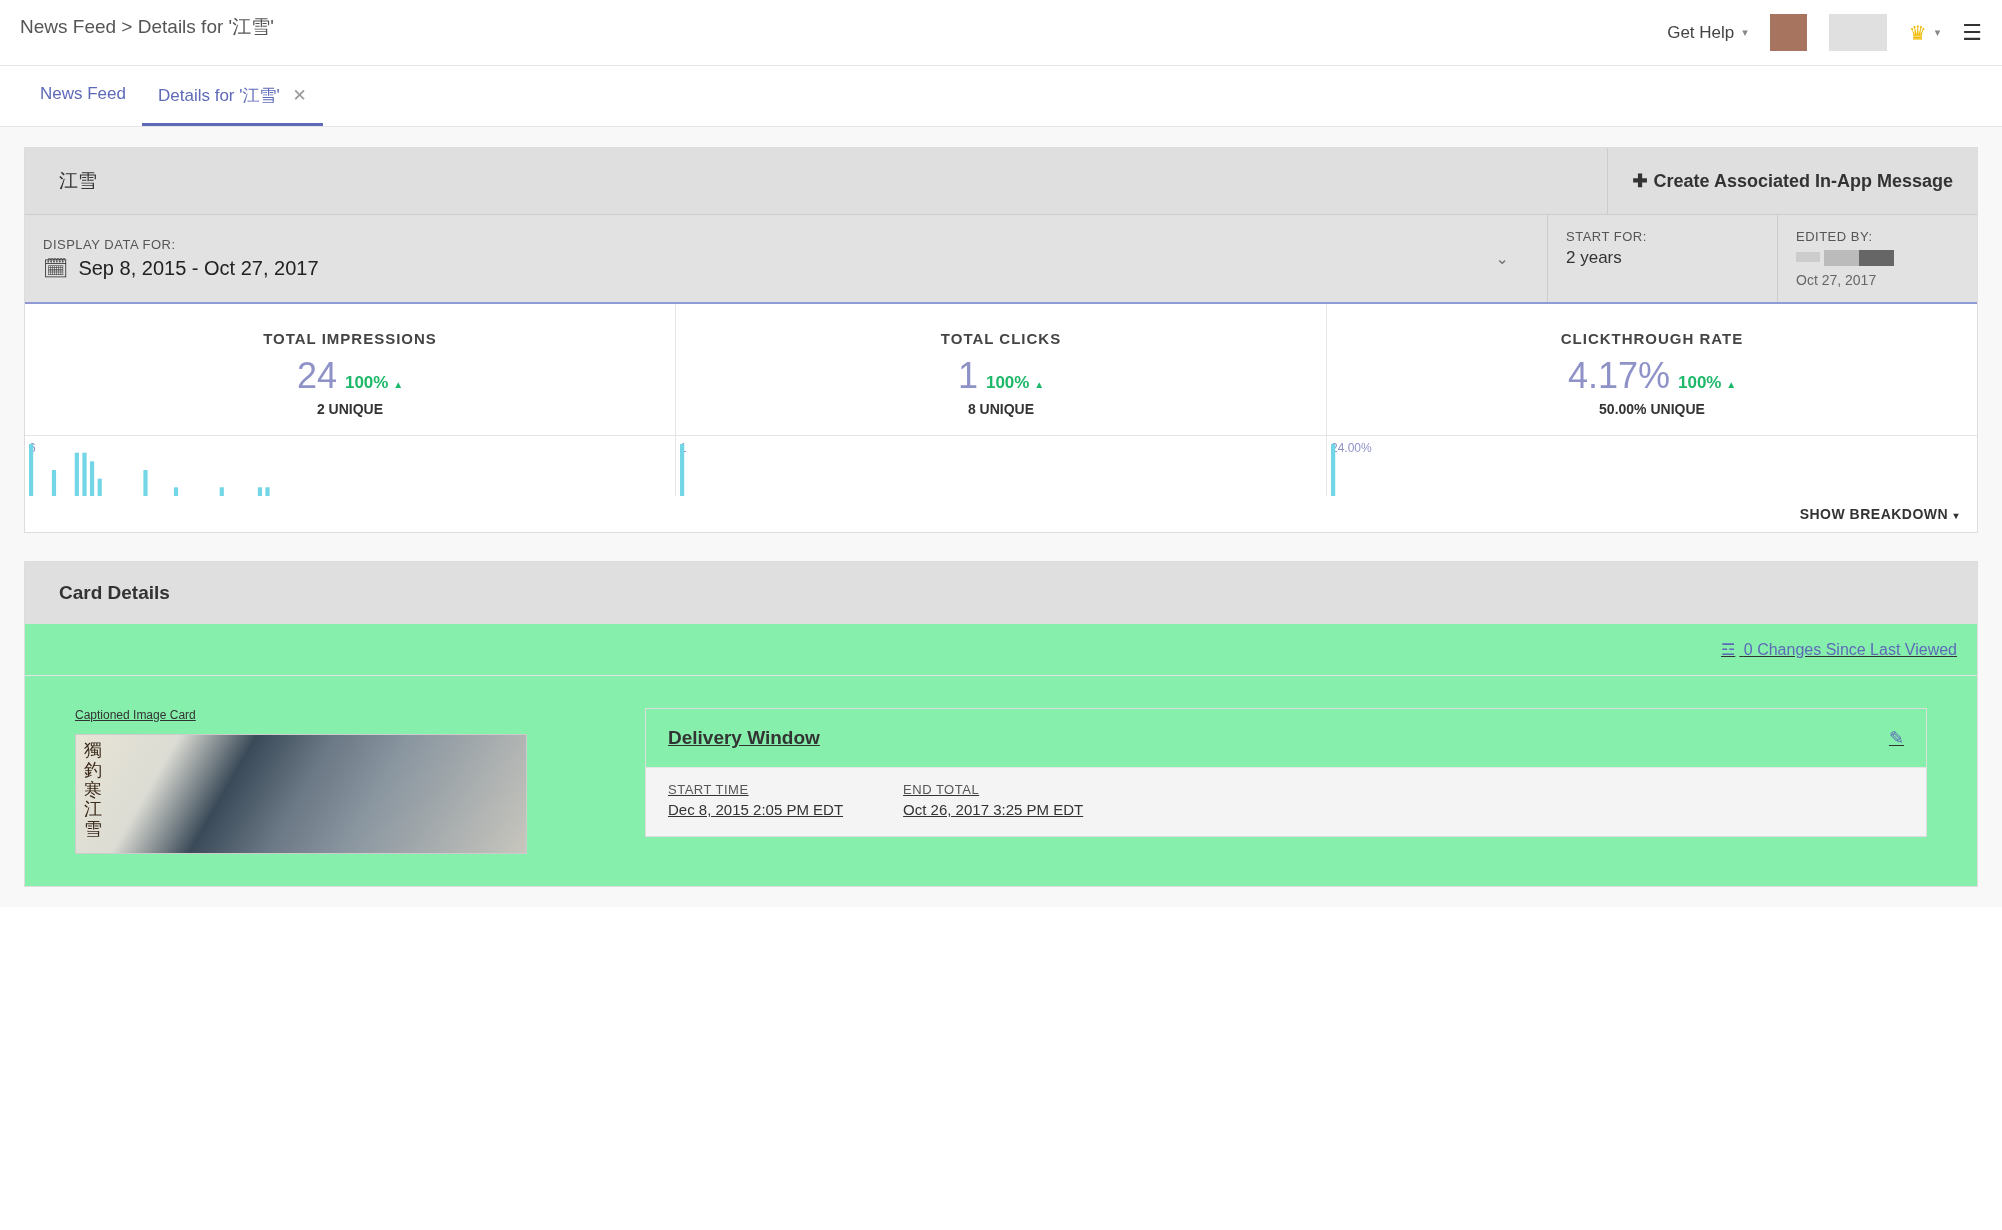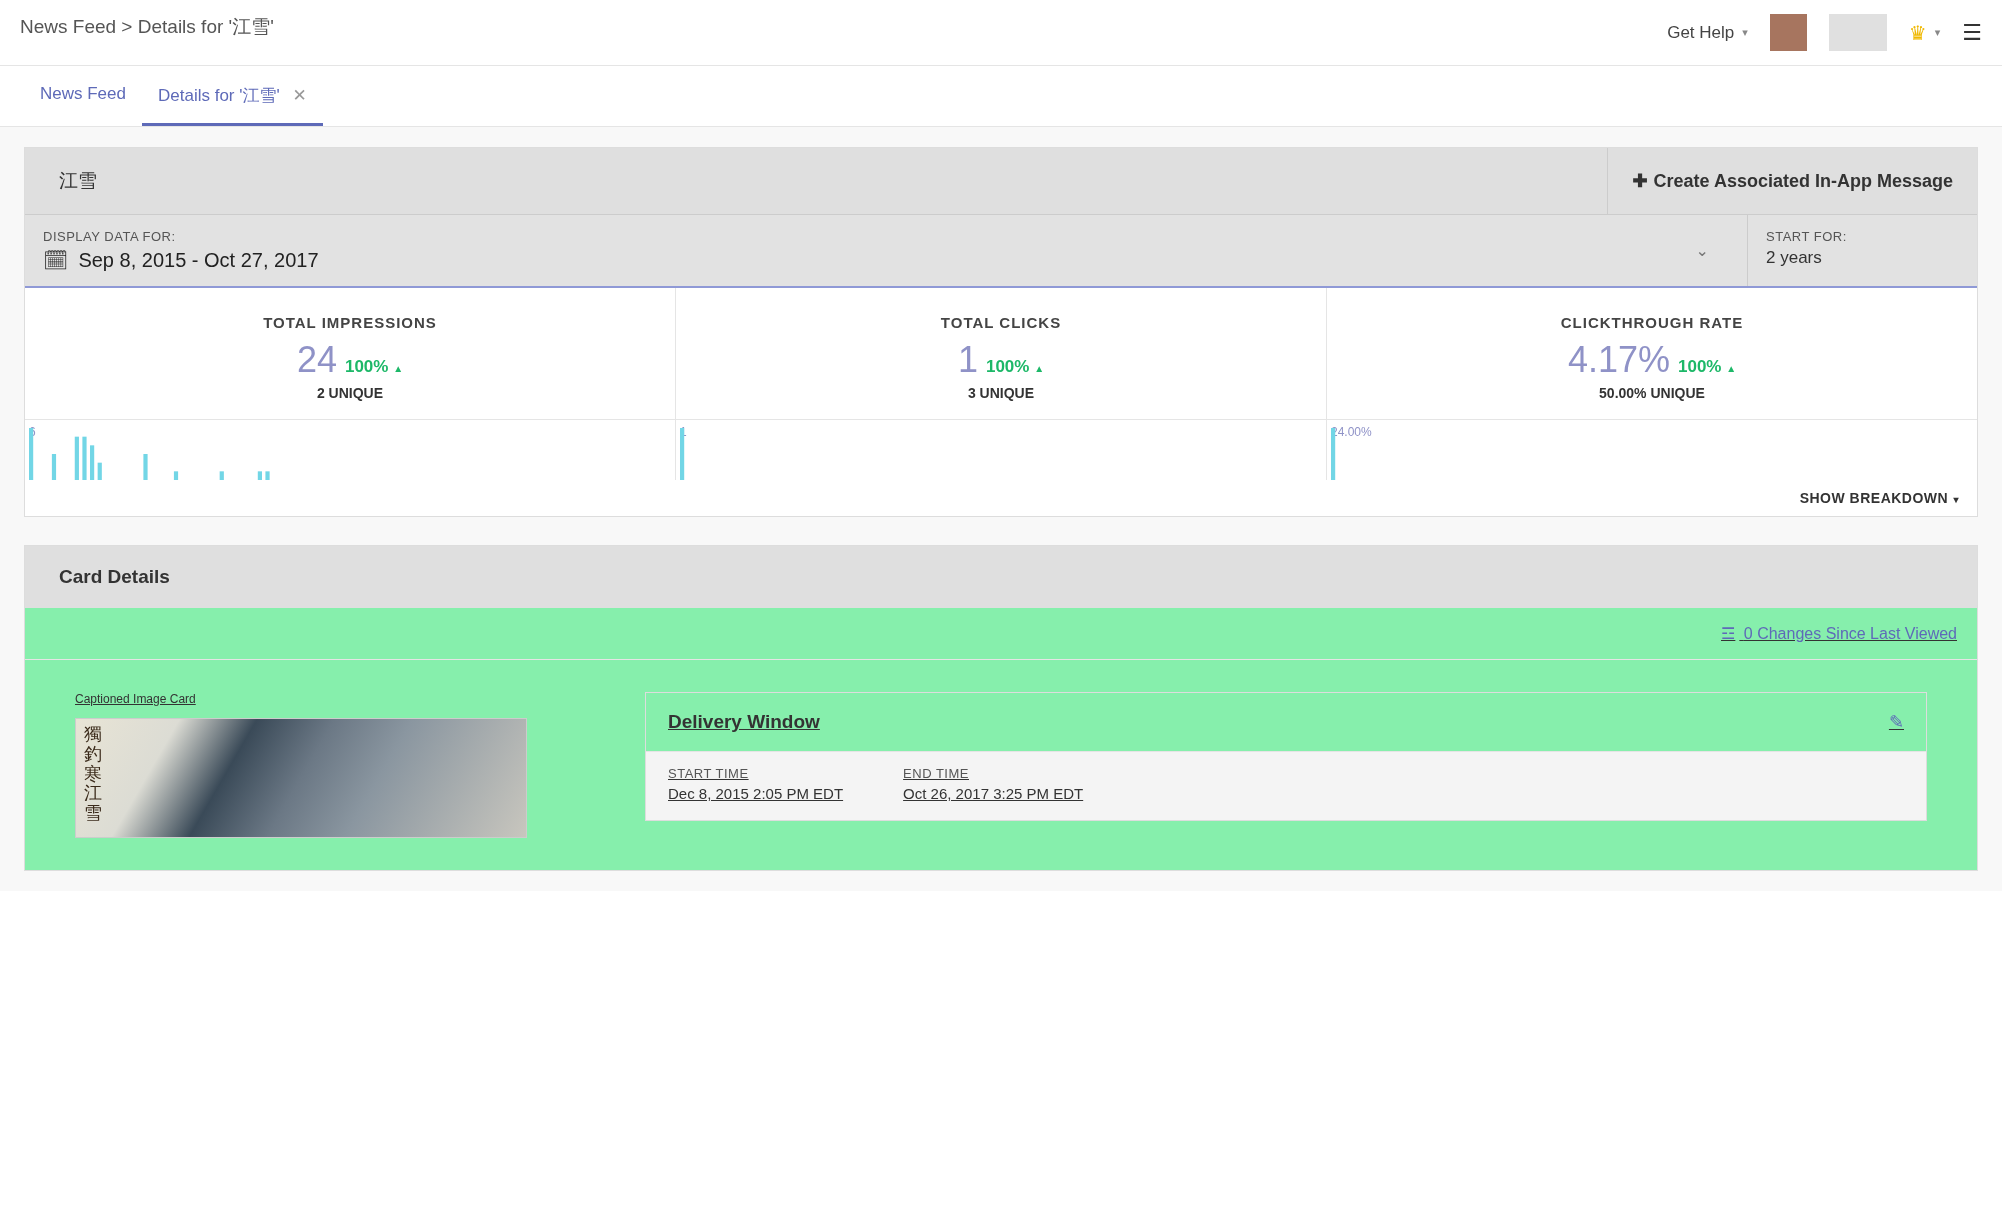--- a/index.html
+++ b/index.html
@@ -125,38 +125,43 @@
             <span>🗓</span>
             <span>Sep 8, 2015 - Oct 27, 2017</span>
           </div>
         </div>
         <span class="filter-caret">⌄</span>
       </div>
       <div class="filter-mid">
         <div class="filter-small">START FOR:</div>
         <div class="filter-val">2 years</div>
       </div>
+      <div class="filter-right">
+        <div class="filter-small">EDITED BY:</div>
+        <div style="margin-top:4px"><span class="redacted-small"></span> <span class="redacted"></span></div>
+        <div class="filter-date">Oct 27, 2017</div>
+      </div>
     </div>
 
     <div class="metrics-row">
       <div class="metric">
         <div class="metric-label">TOTAL IMPRESSIONS</div>
         <div class="metric-big">
           <span>24</span>
           <span class="metric-pct"><span>100%</span> <span class="metric-arrow">▲</span></span>
         </div>
         <div class="metric-sub">2 UNIQUE</div>
       </div>
       <div class="metric">
         <div class="metric-label">TOTAL CLICKS</div>
         <div class="metric-big">
           <span>1</span>
           <span class="metric-pct"><span>100%</span> <span class="metric-arrow">▲</span></span>
         </div>
-        <div class="metric-sub">3 UNIQUE</div>
+        <div class="metric-sub">8 UNIQUE</div>
       </div>
       <div class="metric">
         <div class="metric-label">CLICKTHROUGH RATE</div>
         <div class="metric-big">
           <span>4.17%</span>
           <span class="metric-pct"><span>100%</span> <span class="metric-arrow">▲</span></span>
         </div>
         <div class="metric-sub">50.00% UNIQUE</div>
       </div>
     </div>
@@ -214,21 +219,21 @@
         <div class="delivery-hdr">
           <div class="delivery-title">Delivery Window</div>
           <span class="edit-icon">✎</span>
         </div>
         <div class="delivery-body">
           <div>
             <div class="delivery-col-label">START TIME</div>
             <div class="delivery-col-val">Dec 8, 2015 2:05 PM EDT</div>
           </div>
           <div>
-            <div class="delivery-col-label">END TIME</div>
+            <div class="delivery-col-label">END TOTAL</div>
             <div class="delivery-col-val">Oct 26, 2017 3:25 PM EDT</div>
           </div>
         </div>
       </div>
     </div>
   </div>
 
 </div>
 
 </body></html>

